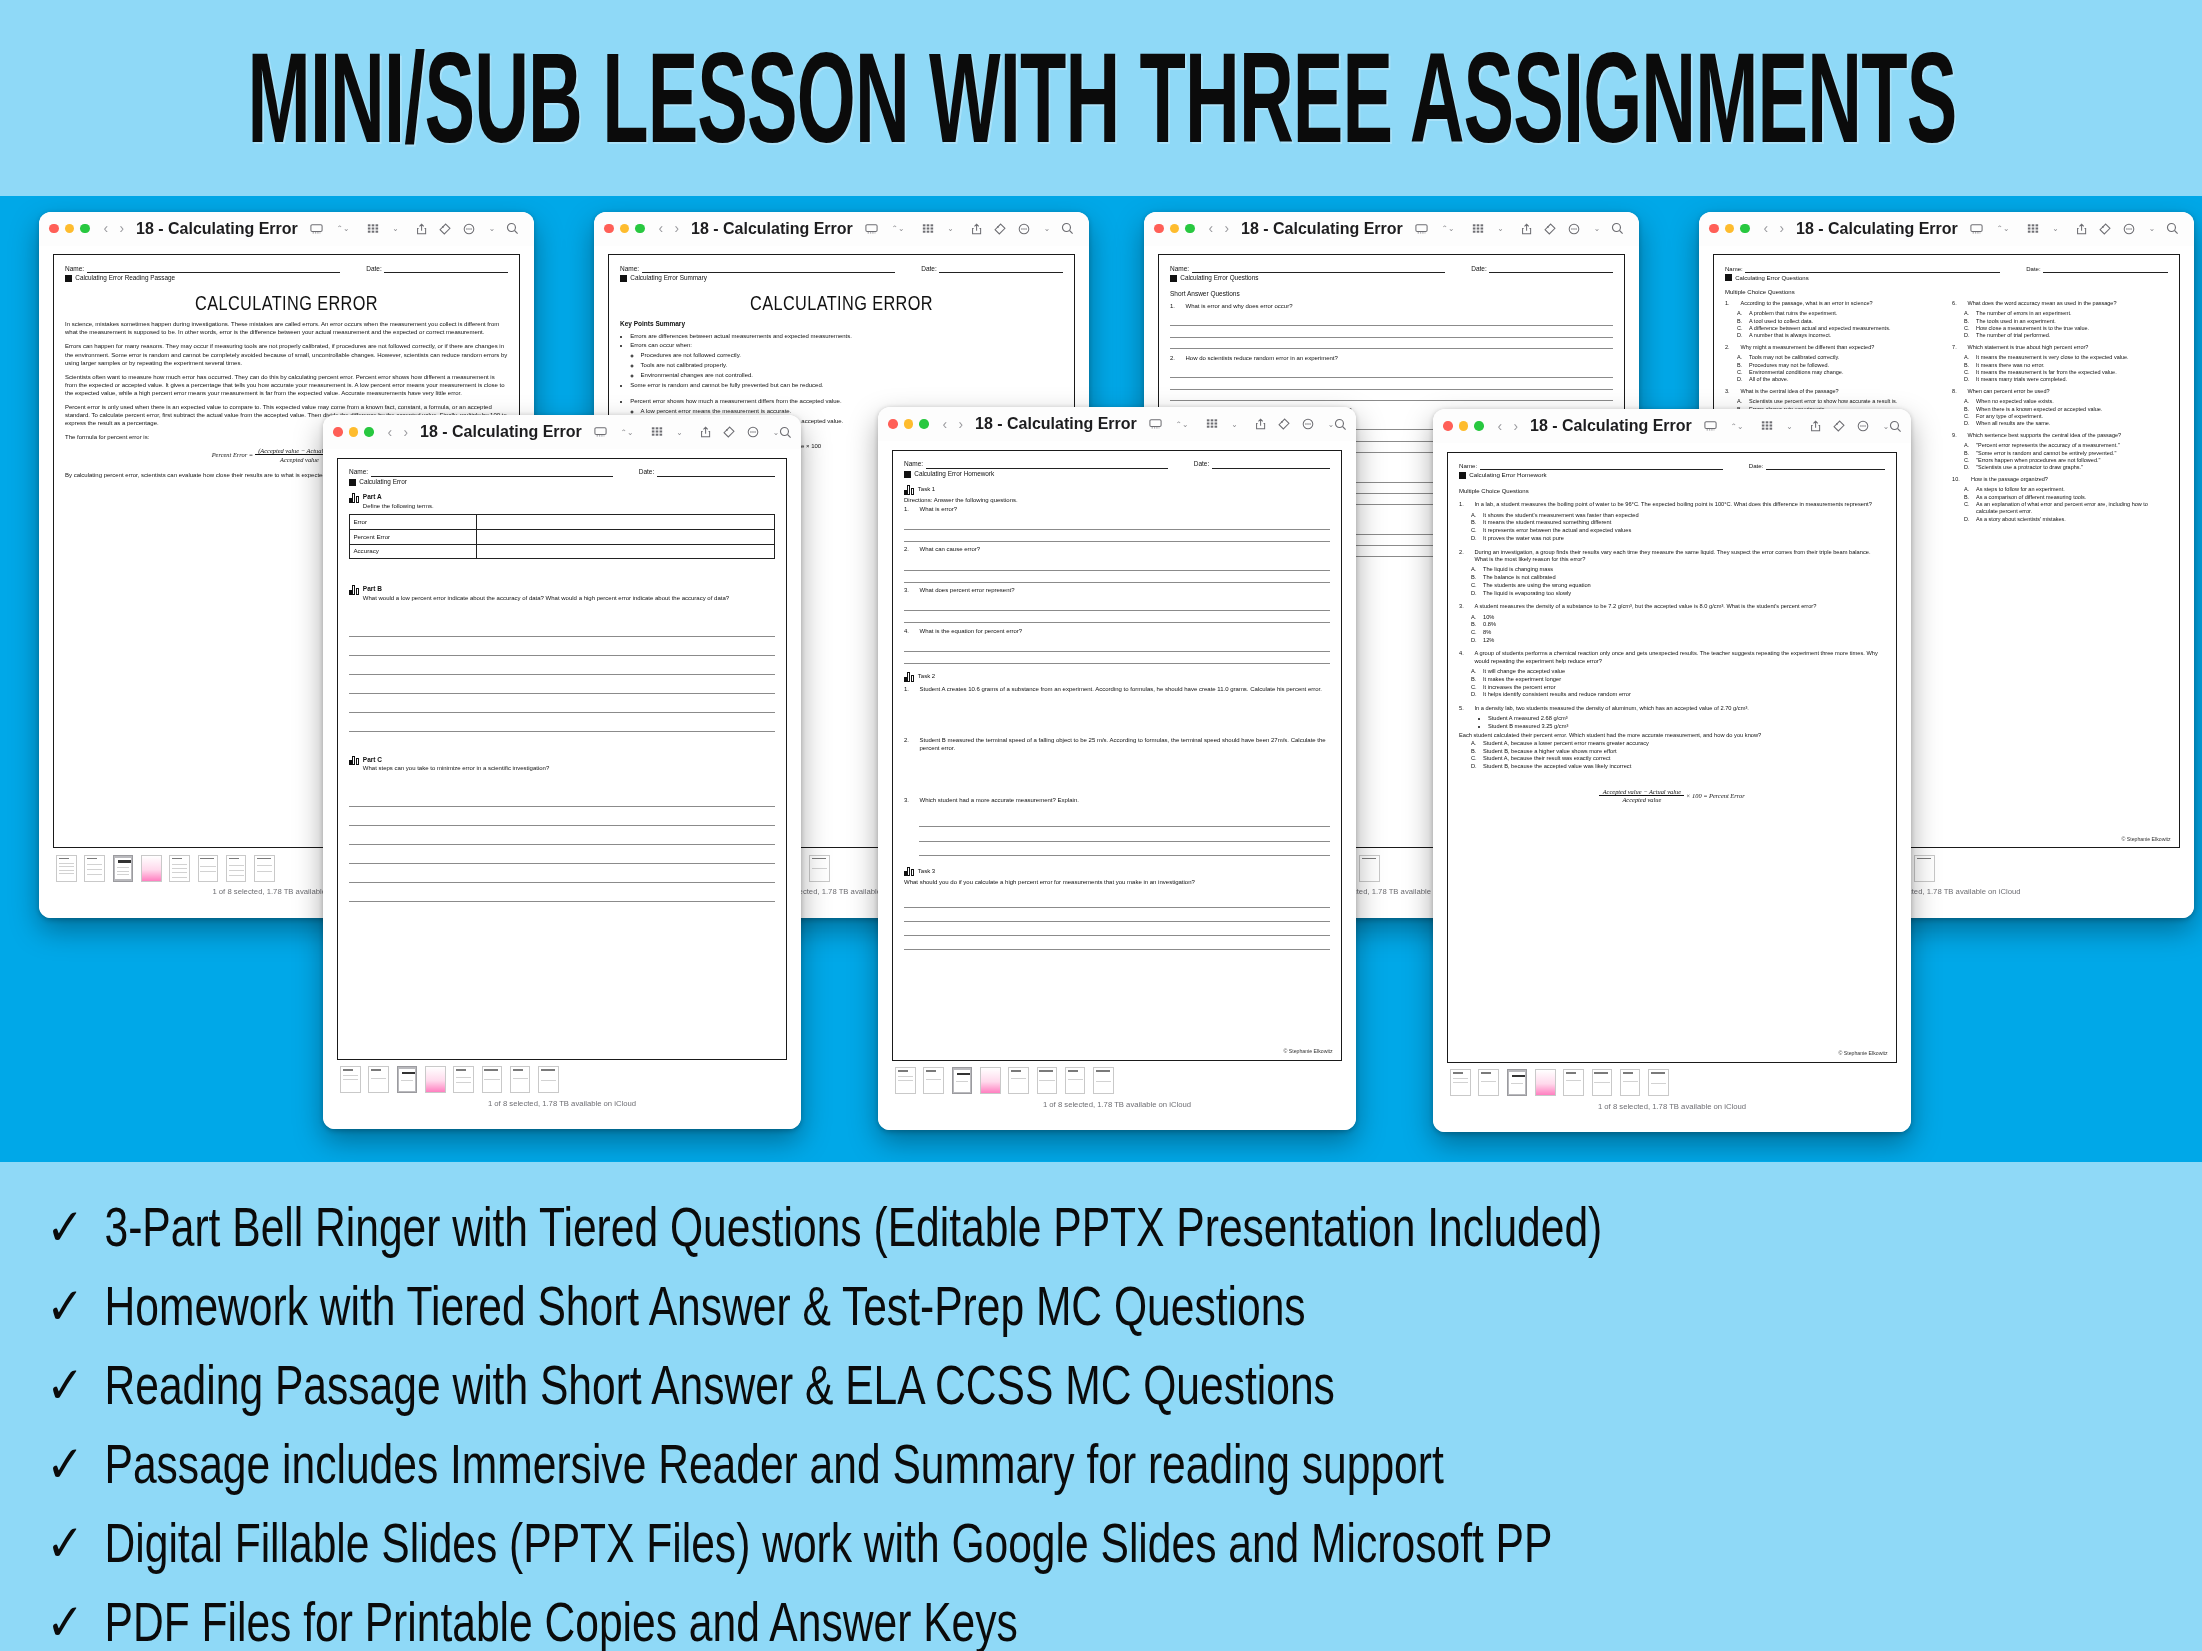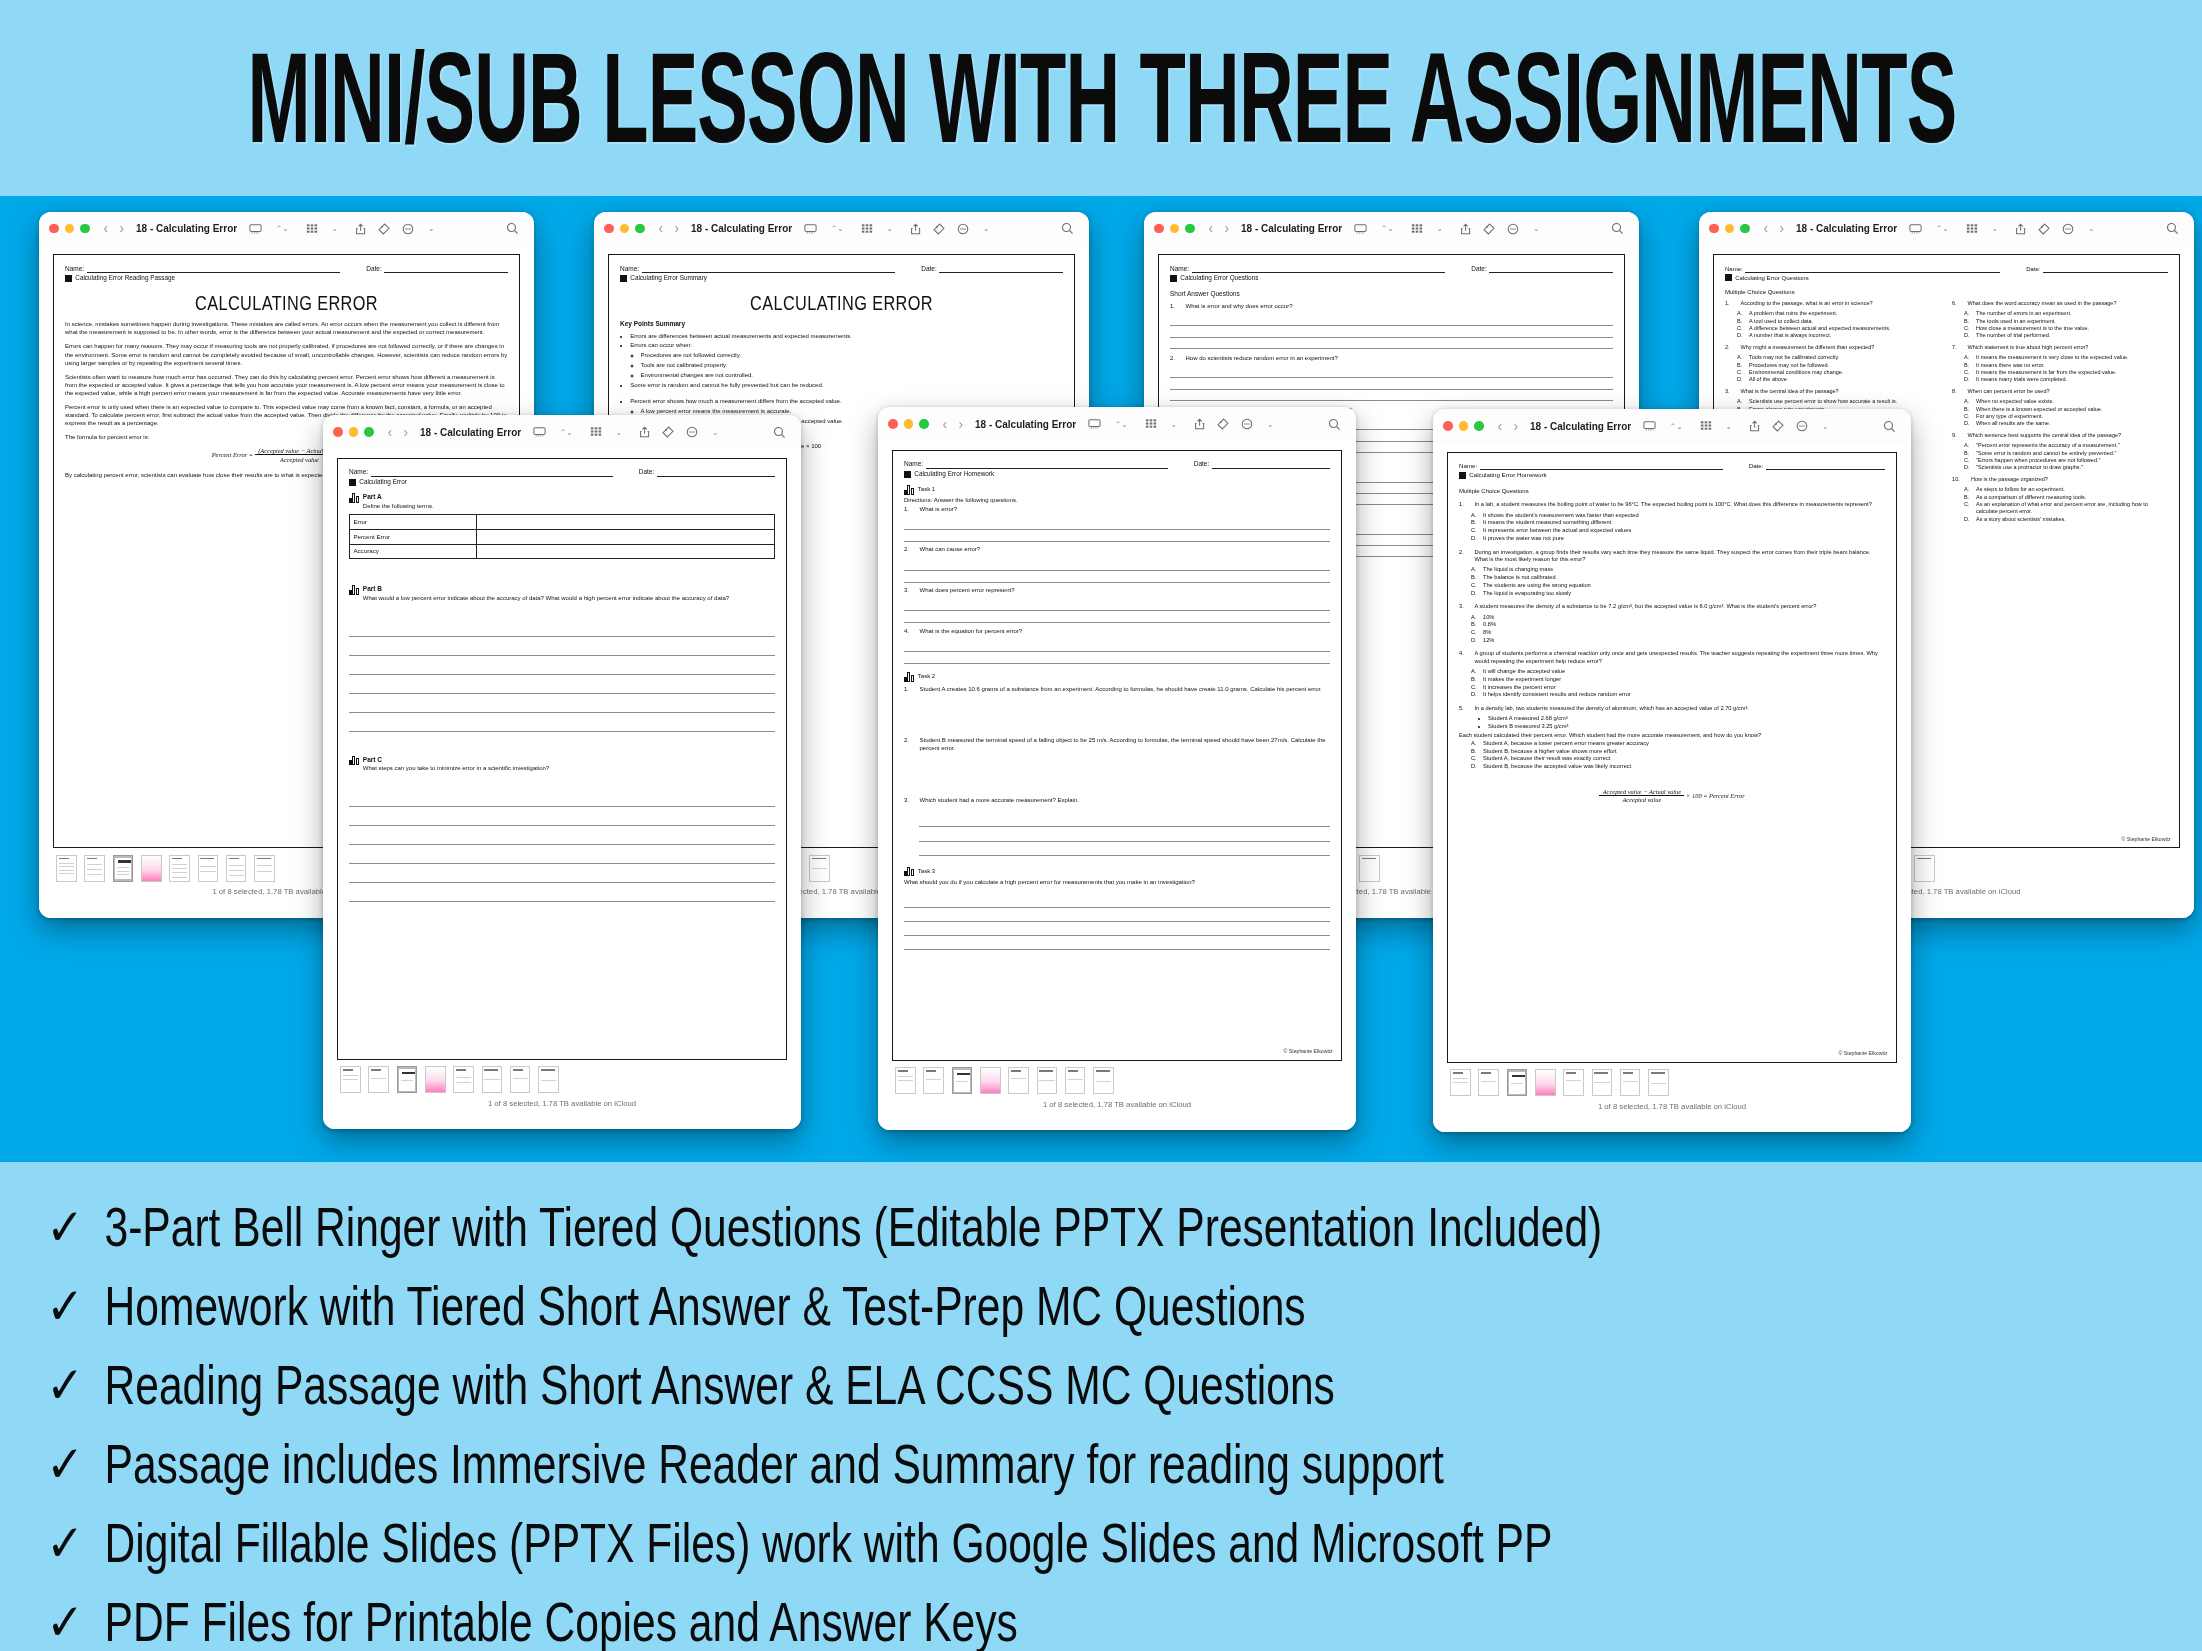--- a/index.html
+++ b/index.html
@@ -73,21 +73,21 @@
     background: #fdfdfd;
     gap: 0;
     font-size: 11.2px;
   }
   .traffic { display: flex; gap: 6px; align-items: center; margin-right: 13.8px; }
   .dot { width: 9.5px; height: 9.5px; border-radius: 50%; }
   .dot.r { background: #ff5f57; }
   .dot.y { background: #febc2e; }
   .dot.g { background: #28c840; }
   .nav-arrows { display: flex; gap: 11.2px; color: #9a9a9e; font-size: 13.8px; margin-right: 12px; }
-  .win-title { font-weight: 700; font-size: 10px; color: #1d1d1f; white-space: nowrap; margin-right: 12px; }
+  .win-title { font-weight: 700; font-size: 16px; color: #1d1d1f; white-space: nowrap; margin-right: 12px; }
   .tb-icons { display: flex; align-items: center; gap: 12px; color: #6e6e73; }
   .tb-ic { display: inline-flex; align-items: center; }
   .chev { font-size: 7.7px; color: #8a8a8e; margin-left: 1.7px; }
   .tb-spacer { flex: 1 1 auto; }
 
   .win-body {
     position: relative;
     background: #ffffff;
     padding: 8.6px 13.8px 0 13.8px;
     height: calc(100% - 34px);

